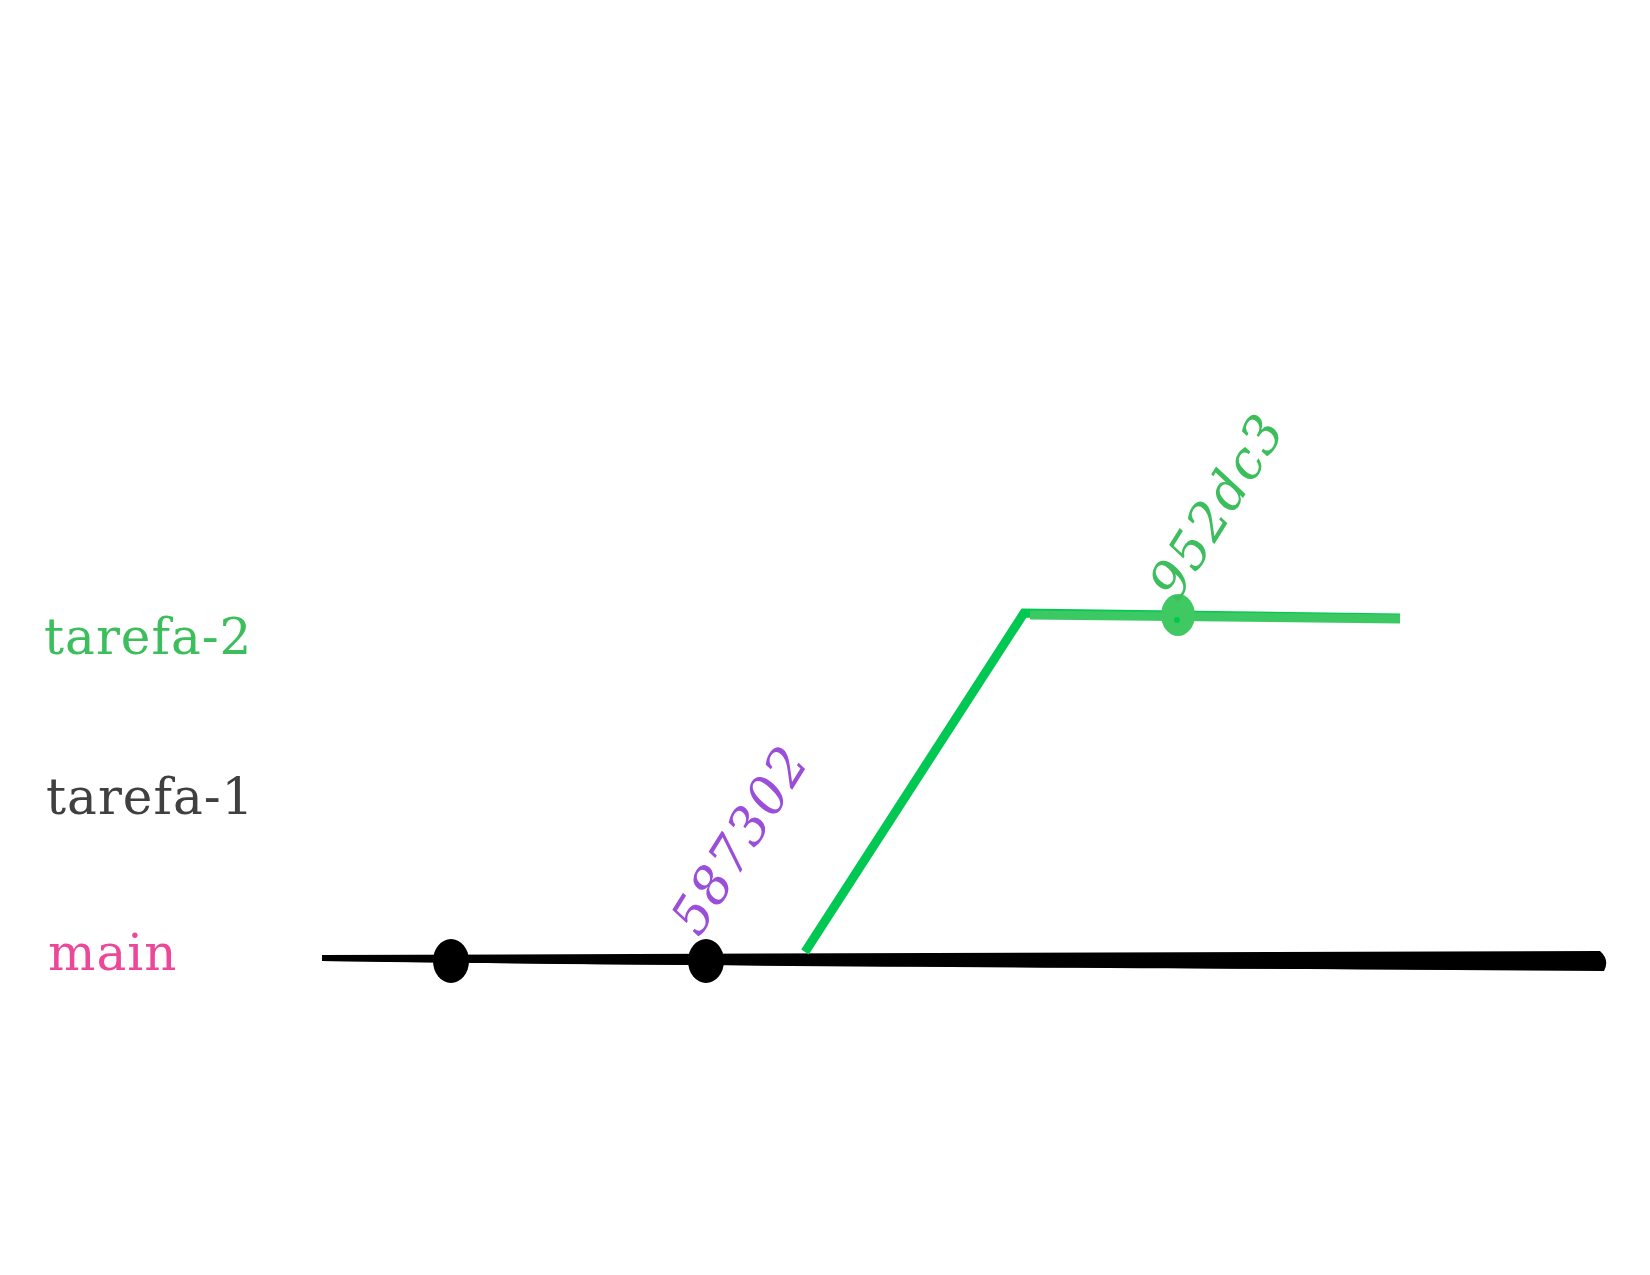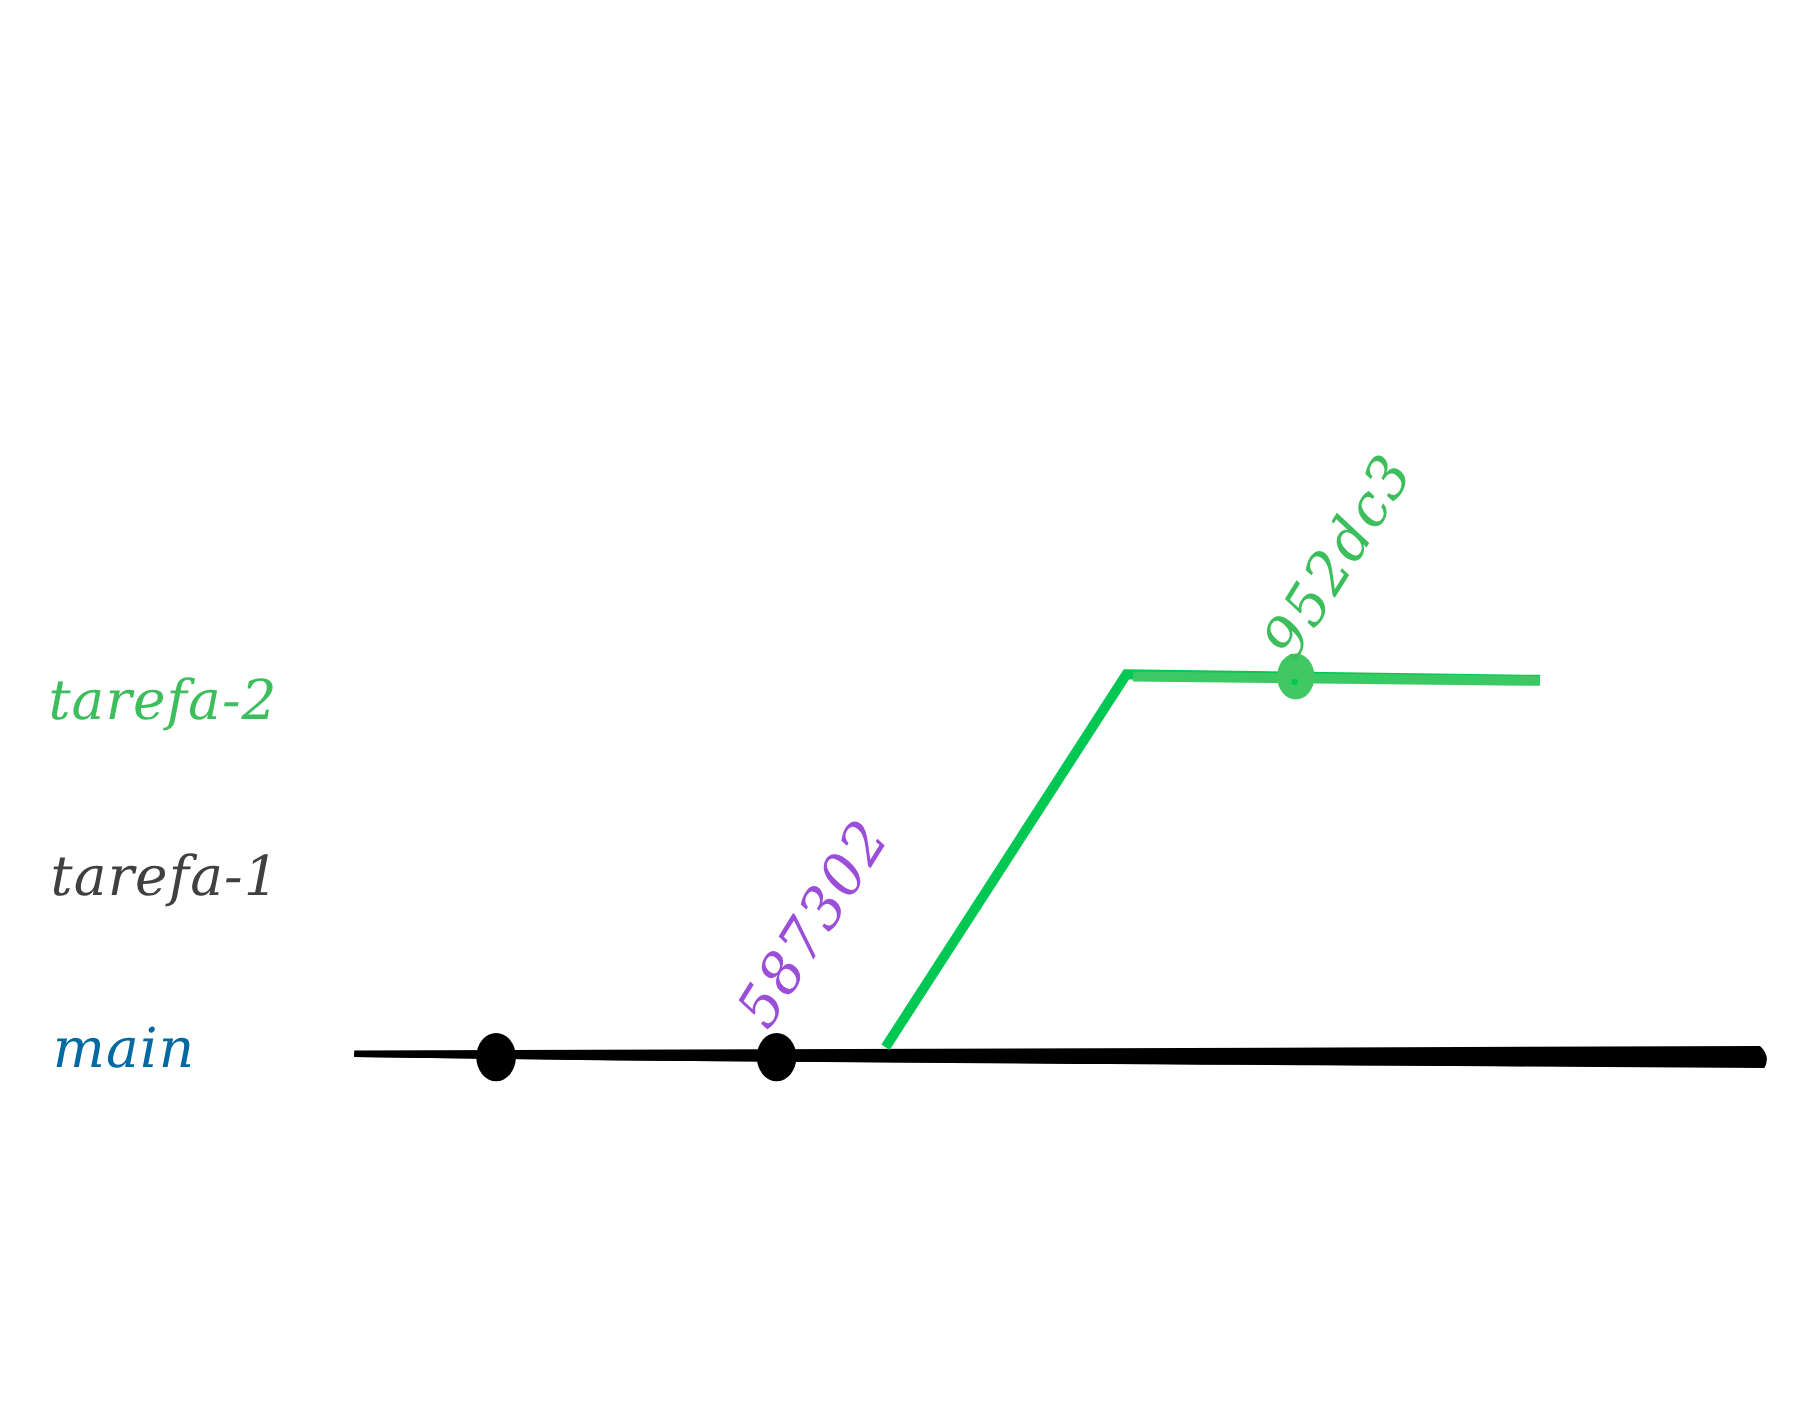--- a/index.html
+++ b/index.html
@@ -17,21 +17,20 @@
     #canvas {
       position: absolute;
       left: 0;
       top: 0;
       width: 1650px;
       height: 1275px;
     }
     .lane-label {
       position: absolute;
       font-family: "DejaVu Serif", serif;
-      font-style: italic;
       font-size: 50px;
       line-height: 1;
       letter-spacing: 1px;
       white-space: nowrap;
     }
     .commit-label {
       position: absolute;
       font-family: "DejaVu Serif", serif;
       font-style: italic;
       font-size: 52px;
@@ -53,16 +52,16 @@
   <path d="M 1030 615 L 1400 619" fill="none" stroke="#3cc862" stroke-width="9" stroke-linecap="butt"></path>
 
   <ellipse cx="451" cy="961" rx="18" ry="22" fill="#000000"></ellipse>
   <ellipse cx="706" cy="961" rx="18" ry="22" fill="#000000"></ellipse>
   <ellipse cx="1178" cy="615" rx="17" ry="21" fill="#40c863"></ellipse>
   <circle cx="1177" cy="620" r="3" fill="#00c853"></circle>
 </svg>
 
 <div class="lane-label" style="left:44px; top:612px; color:#3cbe5c;">tarefa-2</div>
 <div class="lane-label" style="left:46px; top:772px; color:#404040;">tarefa-1</div>
-<div class="lane-label" style="left:48px; top:928px; color:#0369a1;">main</div>
+<div class="lane-label" style="left:48px; top:928px; color:#ec4899;">main</div>
 
 <div class="commit-label" style="left:662px; top:915px; color:#9b4fd9; transform: rotate(-58deg);">587302</div>
 <div class="commit-label" style="left:1140px; top:580px; color:#3cbe5c; transform: rotate(-58deg);">952dc3</div>
 
 </body></html>

